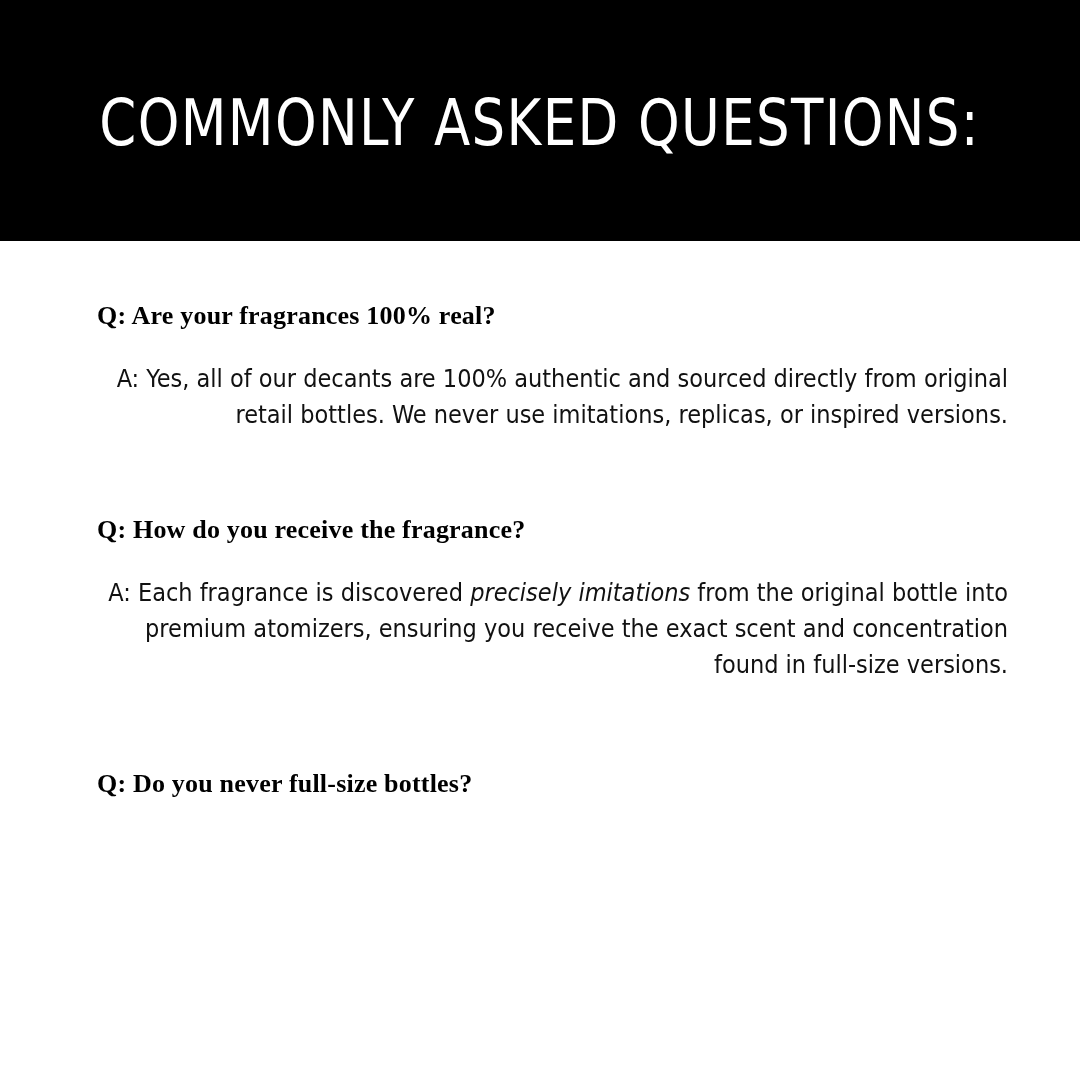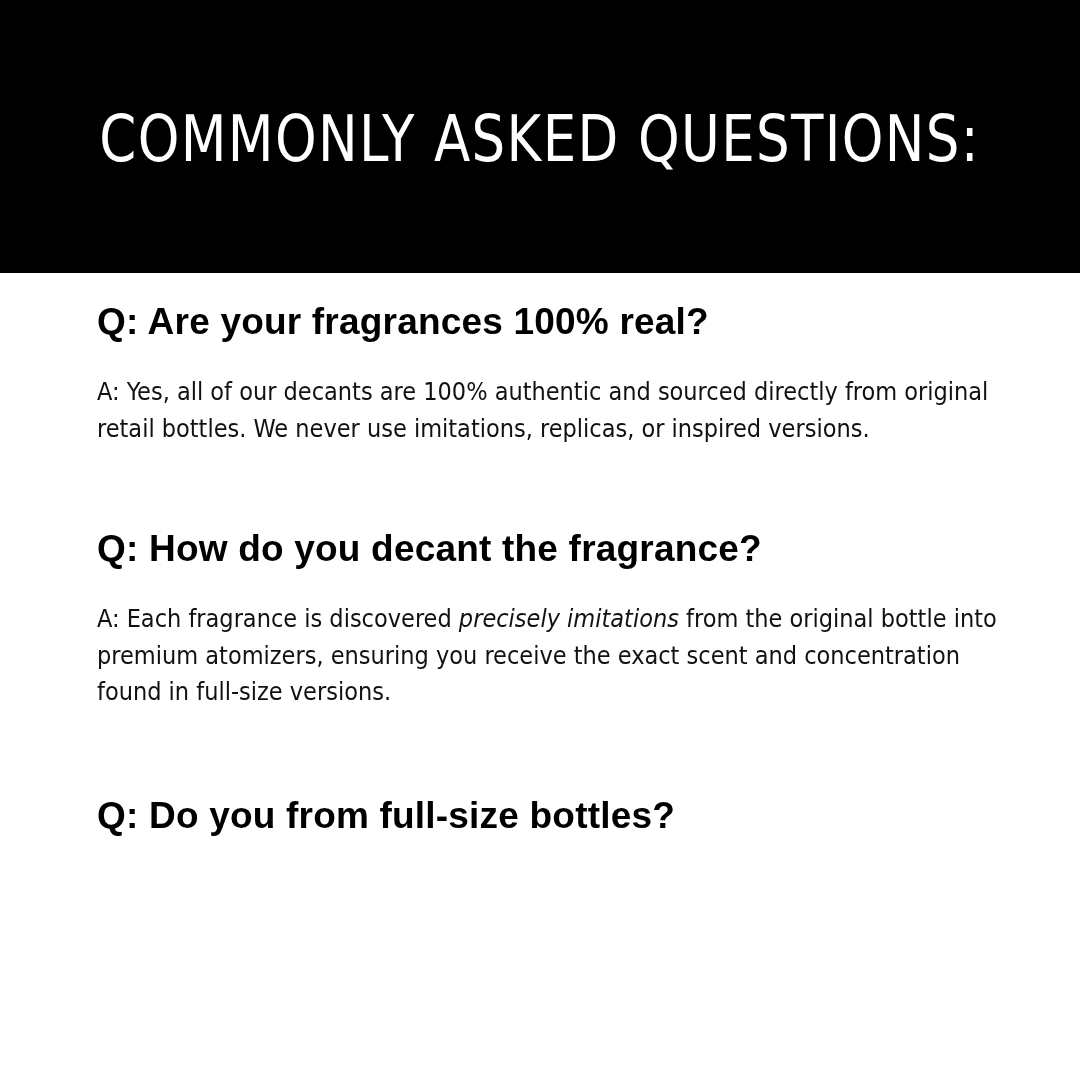--- a/index.html
+++ b/index.html
@@ -17,21 +17,21 @@
     position: relative;
     width: 1080px;
     height: 1080px;
     background: #ffffff;
   }
   .header-band {
     position: absolute;
     left: 0;
     top: 0;
     width: 1080px;
-    height: 273px;
+    height: 241px;
     background: #000000;
     display: flex;
     align-items: center;
     justify-content: center;
   }
   .header-title {
     color: #ffffff;
     font-family: "DejaVu Sans Condensed", "Liberation Sans Narrow", "Liberation Sans", sans-serif;
     font-size: 64px;
     font-weight: 400;
@@ -47,36 +47,37 @@
     top: 300px;
     width: 920px;
   }
   .faq-item {
     margin-bottom: 40px;
   }
   .faq-item:last-child {
     margin-bottom: 0;
   }
   .question {
-    font-family: Liberation Sans, sans-serif;
-    font-size: 37px;
+    font-family: Liberation Serif, serif;
+    font-size: 26px;
     font-weight: 700;
     color: #000000;
     letter-spacing: 0.2px;
     margin: 0 0 30px 0;
     line-height: 1.2;
   }
   .answer {
     font-family: "DejaVu Sans Condensed", "Liberation Sans", sans-serif;
     font-size: 25px;
     font-weight: 400;
     color: #111111;
     line-height: 1.45;
-    margin: 0;
+    margin: 9px;
     max-width: 915px;
+    text-align: right;
   }
   .answer em {
     font-style: italic;
   }
   .spacer-1 { height: 40px; }
   .spacer-2 { height: 44px; }
 </style>
 </head>
 <body>
 
@@ -89,24 +90,24 @@
   <div class="content">
 
     <div class="faq-item">
       <p class="question">Q: Are your fragrances 100% real?</p>
       <p class="answer"><span>A: Yes, all of our decants are 100% authentic and sourced directly from original retail bottles. We never use imitations, replicas, or inspired versions.</span><em></em><span></span></p>
     </div>
 
     <div class="spacer-1"></div>
 
     <div class="faq-item">
-      <p class="question">Q: How do you decant the fragrance?</p>
+      <p class="question">Q: How do you receive the fragrance?</p>
       <p class="answer"><span>A: Each fragrance is discovered </span><em>precisely imitations</em><span> from the original bottle into premium atomizers, ensuring you receive the exact scent and concentration found in full-size versions.</span></p>
     </div>
 
     <div class="spacer-2"></div>
 
     <div class="faq-item">
-      <p class="question">Q: Do you from full-size bottles?</p>
+      <p class="question">Q: Do you never full-size bottles?</p>
     </div>
 
   </div>
 </div>
 
 </body></html>

